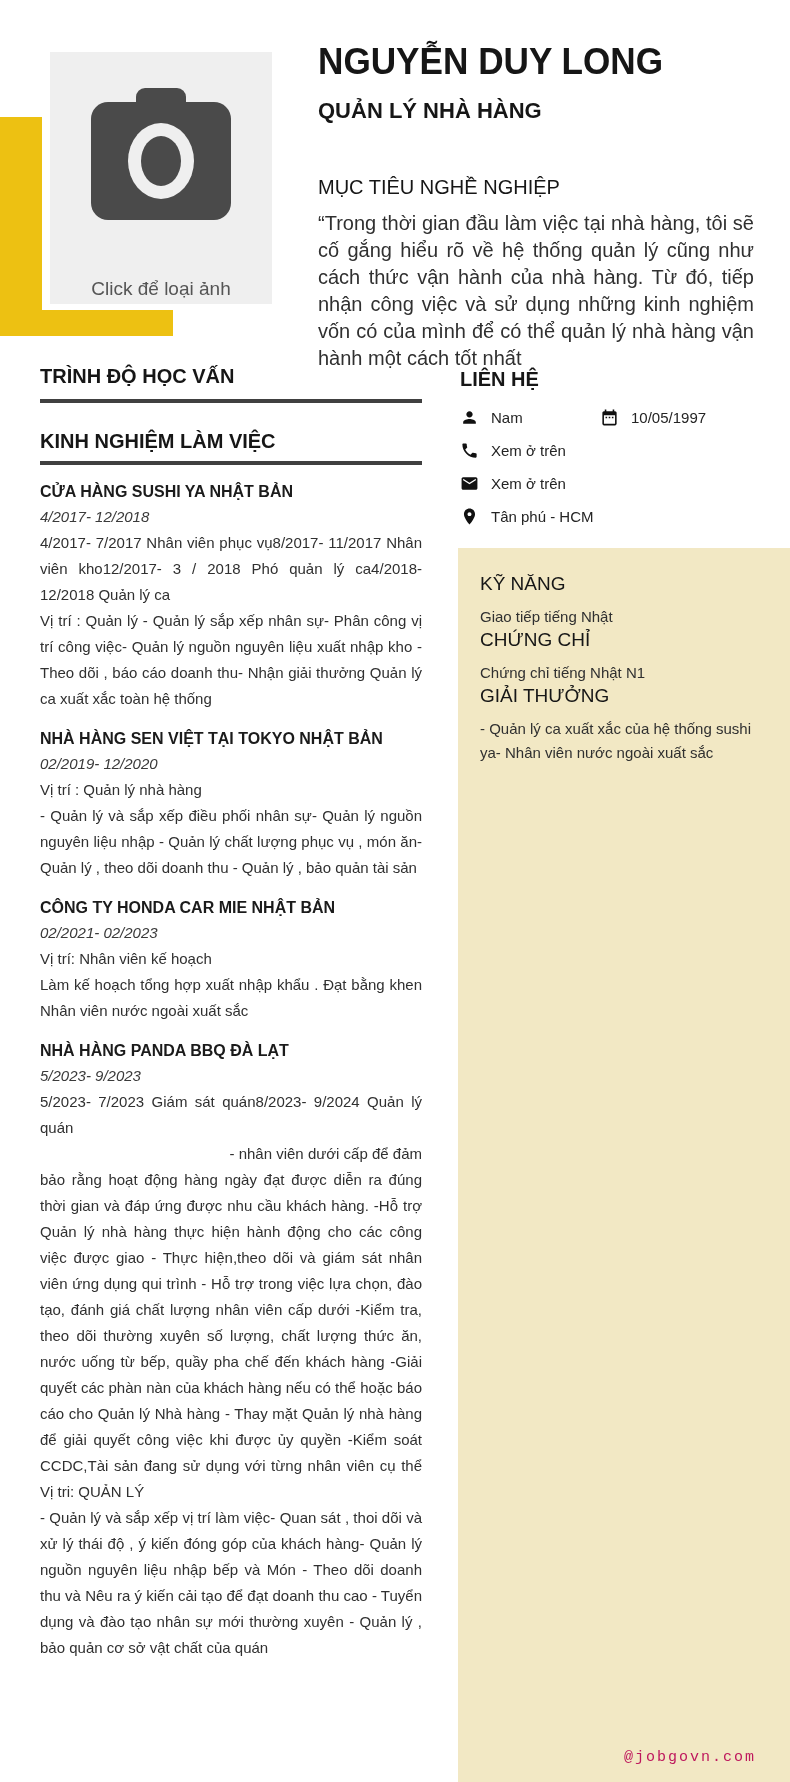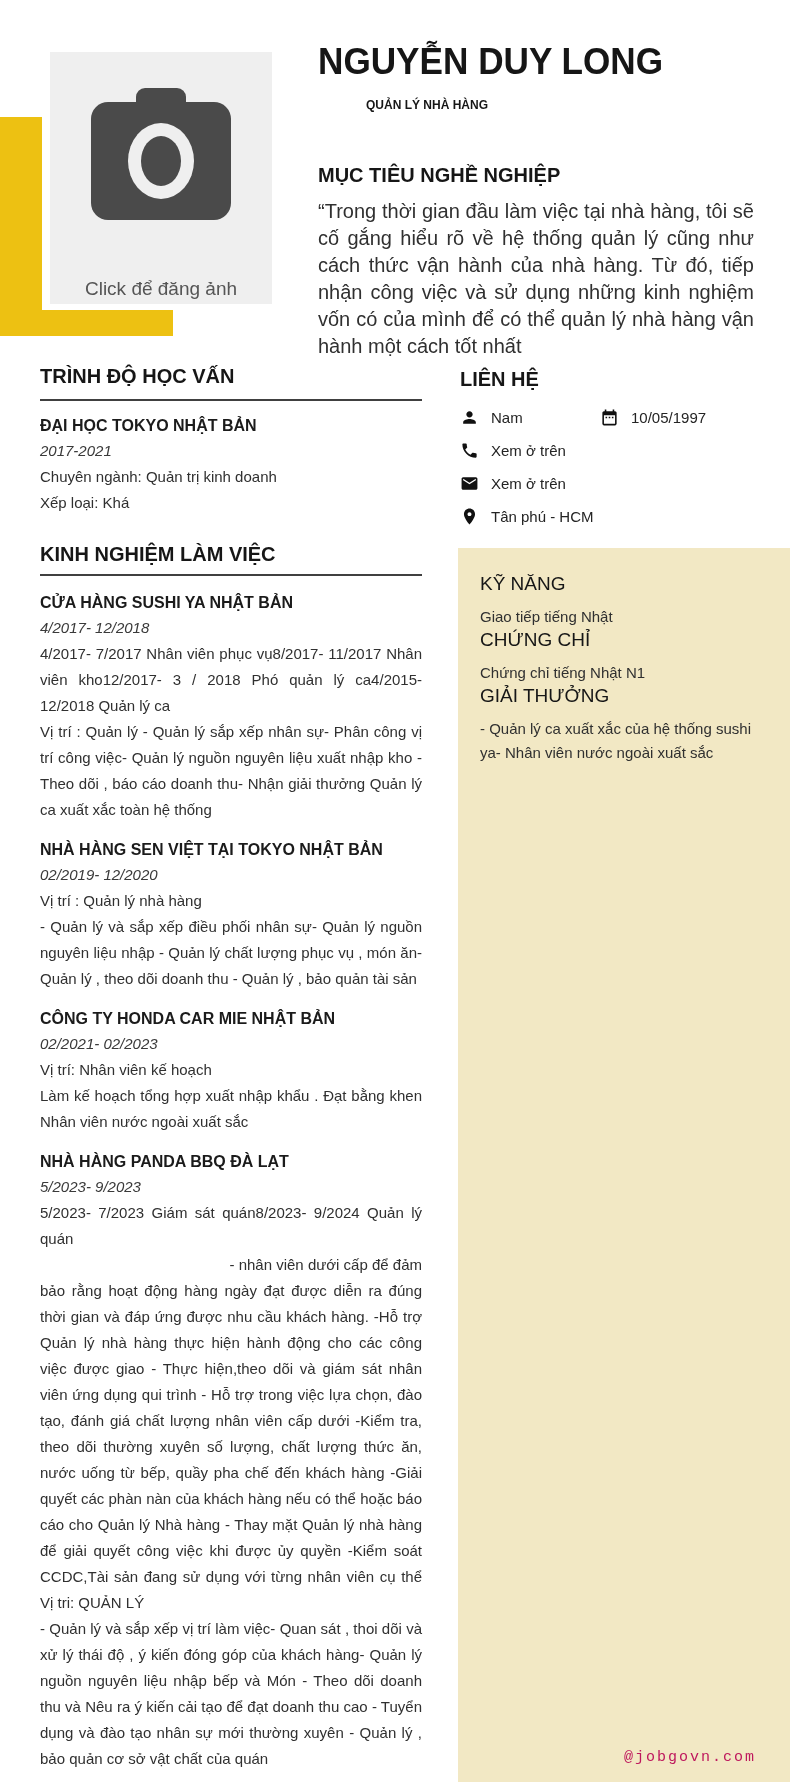--- a/index.html
+++ b/index.html
@@ -23,29 +23,29 @@
   .photo-caption{
     position:absolute;left:0;right:0;top:226px;
     font-size:19px;color:#555555;
   }
   
   .header{position:absolute;left:318px;top:40px;width:436px;}
   .name{
     font-size:37px;font-weight:700;color:#161616;line-height:44px;
     transform:scaleX(.95);transform-origin:left;white-space:nowrap;
   }
-  .job-title{font-size:12px;font-weight:700;color:#161616;margin-top:14px;margin-left:48px;}
-  .objective-heading{font-size:20px;font-weight:700;color:#161616;margin-top:52px;}
+  .job-title{font-size:22px;font-weight:700;color:#161616;margin-top:14px;}
+  .objective-heading{font-size:20px;font-weight:400;color:#161616;margin-top:52px;}
   .objective-text{
     margin-top:11px;font-size:20px;line-height:27px;color:#303030;
     text-align:justify;
   }
   
   .sec-h{font-size:20px;font-weight:700;color:#161616;margin:0;}
-  .ruled{border-bottom:2px solid #404040;padding-bottom:11px;}
+  .ruled{border-bottom:4px solid #404040;padding-bottom:11px;}
   
   .left-col{position:absolute;left:40px;top:365px;width:382px;}
   .edu-block{margin-top:14px;}
   .org{font-size:16px;font-weight:700;color:#1b1b1b;line-height:22px;margin:0;}
   .period{font-style:italic;font-size:15px;color:#3a3a3a;line-height:24px;margin:2px 0 1px 0;}
   .body-line,.body-par{font-size:15px;line-height:26px;color:#303030;margin:0;}
   .body-par{text-align:justify;}
   .p-center{text-align:center;}
   .p-right{text-align:right;}
   .exp-heading{margin-top:27px;}
@@ -82,46 +82,40 @@
 
   <div class="photo-box">
     <div class="camera-wrap">
       <svg width="140" height="135" viewBox="0 0 140 135" aria-hidden="true">
         <rect x="45" y="0" width="50" height="30" rx="9" fill="#4a4a4a"></rect>
         <rect x="0" y="14" width="140" height="118" rx="17" fill="#4a4a4a"></rect>
         <ellipse cx="70" cy="73" rx="33" ry="38" fill="#efefef"></ellipse>
         <ellipse cx="70" cy="73" rx="20" ry="25" fill="#4a4a4a"></ellipse>
       </svg>
     </div>
-    <div class="photo-caption">Click để đăng ảnh</div>
+    <div class="photo-caption">Click để loại ảnh</div>
   </div>
 
   <div class="header">
     <div class="name">NGUYỄN DUY LONG</div>
     <div class="job-title">QUẢN LÝ NHÀ HÀNG</div>
     <div class="objective-heading">MỤC TIÊU NGHỀ NGHIỆP</div>
     <div class="objective-text">“Trong thời gian đầu làm việc tại nhà hàng, tôi sẽ cố gắng hiểu rõ về hệ thống quản lý cũng như cách thức vận hành của nhà hàng. Từ đó, tiếp nhận công việc và sử dụng những kinh nghiệm vốn có của mình để có thể quản lý nhà hàng vận hành một cách tốt nhất</div>
   </div>
 
   <div class="left-col">
     <h2 class="sec-h ruled">TRÌNH ĐỘ HỌC VẤN</h2>
 
-    <div class="edu-block">
-      <p class="org">ĐẠI HỌC TOKYO NHẬT BẢN</p>
-      <p class="period">2017-2021</p>
-      <p class="body-line">Chuyên ngành: Quản trị kinh doanh</p>
-      <p class="body-line">Xếp loại: Khá</p>
-    </div>
 
     <h2 class="sec-h ruled exp-heading" style="padding-bottom:8px;">KINH NGHIỆM LÀM VIỆC</h2>
 
     <div class="job">
       <p class="org">CỬA HÀNG SUSHI YA NHẬT BẢN</p>
       <p class="period">4/2017- 12/2018</p>
-      <p class="body-par">4/2017- 7/2017 Nhân viên phục vụ8/2017- 11/2017 Nhân viên kho12/2017- 3 / 2018 Phó quản lý ca4/2015- 12/2018 Quản lý ca</p>
+      <p class="body-par">4/2017- 7/2017 Nhân viên phục vụ8/2017- 11/2017 Nhân viên kho12/2017- 3 / 2018 Phó quản lý ca4/2018- 12/2018 Quản lý ca</p>
       <p class="body-par">Vị trí : Quản lý - Quản lý sắp xếp nhân sự- Phân công vị trí công việc- Quản lý nguồn nguyên liệu xuất nhập kho - Theo dõi , báo cáo doanh thu- Nhận giải thưởng Quản lý ca xuất xắc toàn hệ thống</p>
     </div>
 
     <div class="job">
       <p class="org">NHÀ HÀNG SEN VIỆT TẠI TOKYO NHẬT BẢN</p>
       <p class="period">02/2019- 12/2020</p>
       <p class="body-par">Vị trí : Quản lý nhà hàng</p>
       <p class="body-par">- Quản lý và sắp xếp điều phối nhân sự- Quản lý nguồn nguyên liệu nhập - Quản lý chất lượng phục vụ , món ăn- Quản lý , theo dõi doanh thu - Quản lý , bảo quản tài sản</p>
     </div>
 

